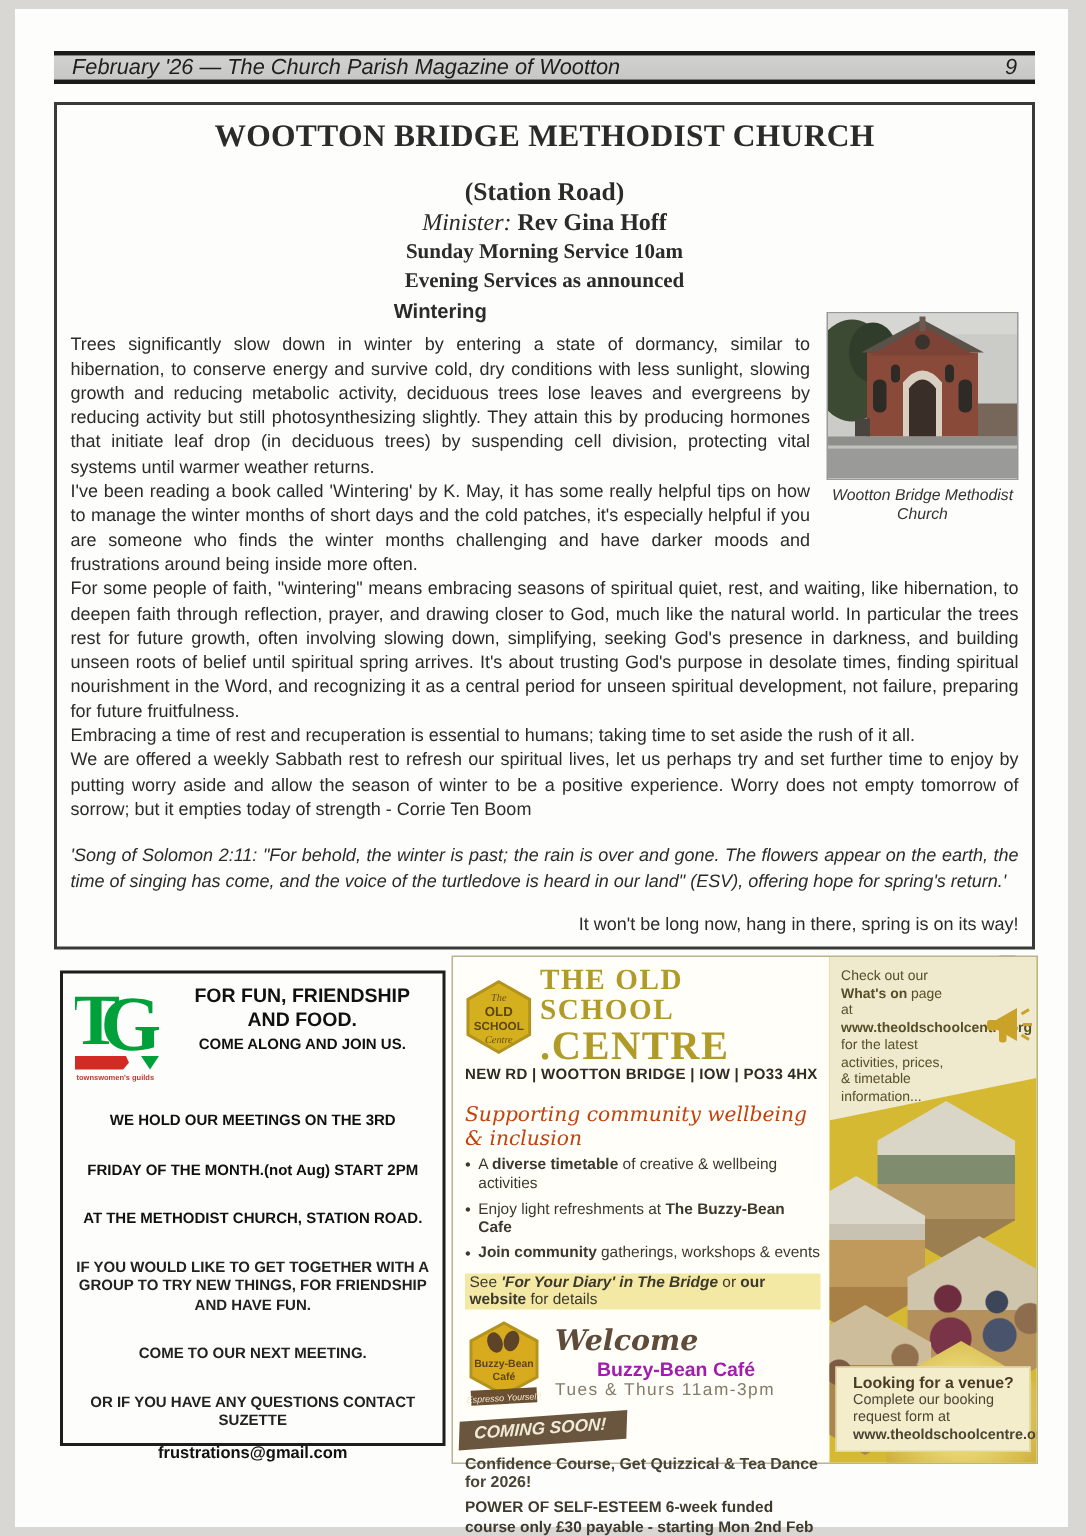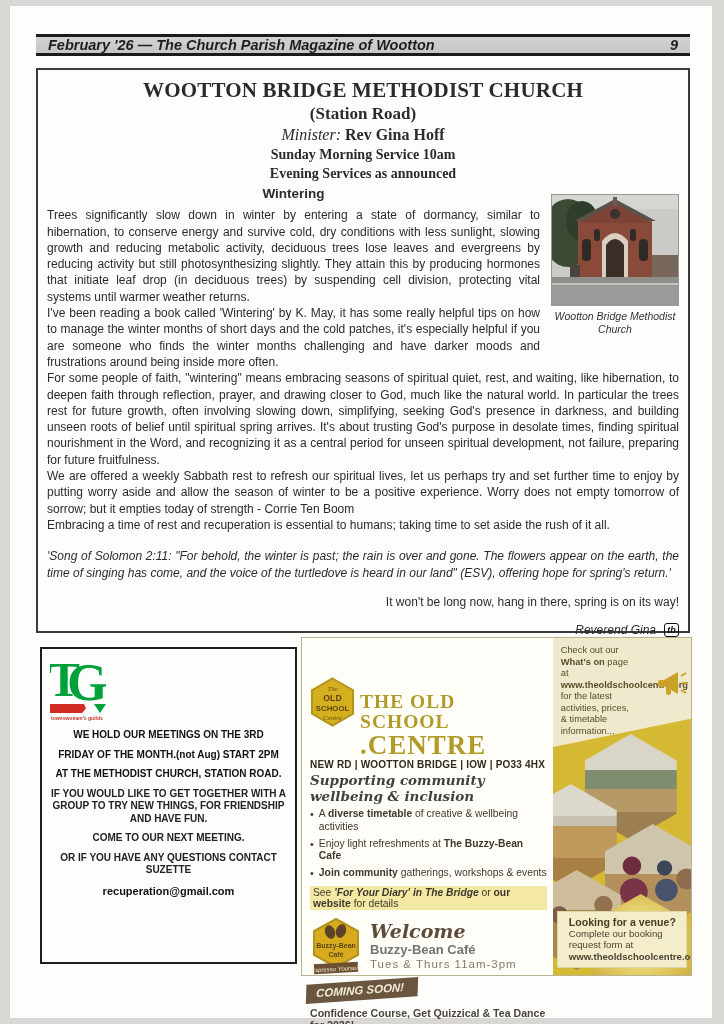--- a/index.html
+++ b/index.html
@@ -2,28 +2,28 @@
 <html><head>
 <meta charset="utf-8">
 <style>
   html,body{margin:0;padding:0;}
   body{width:724px;height:1024px;background:#d8d7d3;font-family:"Liberation Sans",sans-serif;position:relative;overflow:hidden;}
   .paper{position:absolute;left:10px;top:6px;width:702px;height:1012px;background:#fdfdfc;}
 
   
   .hdr{position:absolute;left:36px;top:34px;width:654px;height:22px;background:linear-gradient(#d2d2d0,#c6c6c4);
        border-top:3px solid #1b1b1b;border-bottom:3px solid #1b1b1b;display:flex;align-items:center;justify-content:space-between;
-       padding:0 12px;box-sizing:border-box;font-style:italic;font-weight:bold;font-size:14.5px;color:#1e1e1e;}
+       padding:0 12px;box-sizing:border-box;font-style:italic;font-weight:normal;font-size:14.5px;color:#1e1e1e;}
 
   
   .artbox{position:absolute;left:36px;top:68px;width:654px;height:565px;border:2px solid #3a3a3a;box-sizing:border-box;
           padding:8px 9px 4px 9px;color:#2b2b2b;}
   .serif{font-family:"Liberation Serif",serif;}
   .t-church{font-size:21px;font-weight:bold;text-align:center;letter-spacing:.2px;}
-  .t-road{font-size:17px;font-weight:bold;text-align:center;margin-top:1px;}
+  .t-road{font-size:17px;font-weight:bold;text-align:center;margin-top:15px;}
   .t-min{font-size:16px;text-align:center;margin-top:2px;}
   .t-min .lbl{font-style:italic;}
   .t-srv{font-size:14px;font-weight:bold;text-align:center;margin-top:3px;}
   .t-msg{font-size:15px;font-weight:bold;text-align:center;margin-top:4px;font-family:"Liberation Sans",sans-serif;}
   .abody{margin-top:2px;font-size:12px;line-height:16.3px;text-align:justify;}
   .abody h3{font-size:13.5px;text-align:center;margin:4px 0 5px 0;}
   .abody p{margin:0;}
   .fig{float:right;width:128px;margin:8px 0 8px 11px;text-align:center;}
   .fig svg{display:block;border:1px solid #999;}
   .figcap{font-style:italic;font-size:10.5px;line-height:12.5px;color:#333;margin-top:4px;}
@@ -34,40 +34,40 @@
           display:inline-flex;align-items:center;justify-content:center;color:#111;}
 
   
   .guild{position:absolute;left:40px;top:647px;width:257px;height:317px;border:2px solid #1d1d1d;box-sizing:border-box;
          padding:7px 8px;text-align:center;color:#111;}
   .g-top{display:flex;align-items:flex-start;gap:8px;text-align:left;}
   .g-fun{flex:1;text-align:center;}
   .g-fun .l1{font-size:13px;font-weight:bold;line-height:16px;}
   .g-fun .l3{font-size:10px;font-weight:bold;margin-top:3px;}
   .g-title{font-size:17.5px;font-weight:bold;letter-spacing:.4px;line-height:24px;margin-top:4px;}
-  .g-line{font-size:10px;font-weight:bold;margin-top:7px;line-height:12.5px;}
+  .g-line{font-size:10px;font-weight:bold;margin-top:20px;line-height:12.5px;}
   .g-soft{font-weight:bold;color:#222;}
   .g-email{font-size:11px;font-weight:bold;margin-top:8px;}
 
   
   .osc{position:absolute;left:301px;top:637px;width:391px;height:339px;border:1px solid #b9b390;box-sizing:border-box;
        background:#fffef8;display:flex;color:#3d382d;}
   .osc-left{width:252px;box-sizing:border-box;padding:6px 6px 4px 8px;}
   .osc-hdrrow{display:flex;align-items:center;gap:5px;}
-  .osc-word{line-height:1;margin-top:48px;}
+  .osc-word{line-height:1;}
   .osc-w1{font-family:"Liberation Serif",serif;font-weight:bold;color:#b09b28;font-size:19.5px;letter-spacing:1px;}
   .osc-w2{font-family:"Liberation Serif",serif;font-weight:bold;color:#b09b28;font-size:27px;letter-spacing:1px;margin-top:1px;}
   .osc-addr{font-size:10px;font-weight:bold;color:#2e2b20;margin-top:0;letter-spacing:.2px;}
-  .osc-tag{font-family:"DejaVu Serif",serif;font-style:italic;font-weight:bold;color:#404040;font-size:13.5px;margin-top:2px;}
+  .osc-tag{font-family:"DejaVu Serif",serif;font-style:italic;font-weight:normal;color:#c2410c;font-size:13.5px;margin-top:13px;}
   .osc-bul{font-size:10.3px;margin-top:4px;line-height:12.8px;display:flex;gap:5px;text-align:left;}
   .osc-bul .dot{font-size:11px;line-height:12px;}
   .osc-diary{font-size:10.3px;margin-top:6px;background:#f3e9a4;display:inline-block;padding:1px 3px;}
   .osc-caferow{display:flex;align-items:center;gap:8px;margin-top:6px;}
   .osc-welc{font-family:"DejaVu Serif",serif;font-style:italic;font-weight:bold;color:#5f4b3a;font-size:19px;line-height:20px;}
-  .osc-cafename{font-size:13px;font-weight:bold;color:#737373;margin-top:1px;}
+  .osc-cafename{font-size:13px;font-weight:bold;color:#a21caf;margin-top:1px;margin-left:28px;}
   .osc-hours{font-size:11.5px;color:#857a6a;letter-spacing:1px;margin-top:1px;}
   .soonbanner{display:inline-block;background:#6a563f;color:#f2ead8;font-weight:bold;font-style:italic;font-size:11.5px;
               padding:3px 14px 4px 10px;transform:rotate(-4deg) skewX(-6deg);margin:6px 0 2px -4px;}
   .soonline{font-size:10.6px;font-weight:bold;color:#4a4436;margin-top:5px;text-align:left;}
   .course{font-size:10.3px;line-height:12.6px;margin-top:6px;text-align:left;color:#6d675a;}
   .course b{color:#3f3a2e;}
 
   .osc-right{width:139px;position:relative;background:#d5b933;overflow:hidden;}
   .whatson{position:relative;background:#efe9cd;padding:7px 54px 10px 8px;font-size:9.3px;line-height:11.5px;color:#564e26;
            clip-path:polygon(0 0,100% 0,100% 74%,0 100%);min-height:96px;box-sizing:border-box;z-index:1;}
@@ -140,49 +140,54 @@
         <rect x="0" y="90" width="126" height="20" fill="#9a9a98"></rect>
         <rect x="0" y="88" width="126" height="2" fill="#c2c2bf"></rect>
         <rect x="100" y="60" width="26" height="22" fill="#77665a"></rect>
       </svg>
       <div class="figcap">Wootton Bridge Methodist Church</div>
     </div>
     <h3>Wintering</h3>
     <p>Trees significantly slow down in winter by entering a state of dormancy, similar to hibernation, to conserve energy and survive cold, dry conditions with less sunlight, slowing growth and reducing metabolic activity, deciduous trees lose leaves and evergreens by reducing activity but still photosynthesizing slightly. They attain this by producing hormones that initiate leaf drop (in deciduous trees) by suspending cell division, protecting vital systems until warmer weather returns.</p>
     <p>I've been reading a book called 'Wintering' by K. May, it has some really helpful tips on how to manage the winter months of short days and the cold patches, it's especially helpful if you are someone who finds the winter months challenging and have darker moods and frustrations around being inside more often.</p>
     <p>For some people of faith, "wintering" means embracing seasons of spiritual quiet, rest, and waiting, like hibernation, to deepen faith through reflection, prayer, and drawing closer to God, much like the natural world. In particular the trees rest for future growth, often involving slowing down, simplifying, seeking God's presence in darkness, and building unseen roots of belief until spiritual spring arrives. It's about trusting God's purpose in desolate times, finding spiritual nourishment in the Word, and recognizing it as a central period for unseen spiritual development, not failure, preparing for future fruitfulness.</p>
+    <p>Embracing a time of rest and recuperation is essential to humans; taking time to set aside the rush of it all.</p>
     <p>We are offered a weekly Sabbath rest to refresh our spiritual lives, let us perhaps try and set further time to enjoy by putting worry aside and allow the season of winter to be a positive experience. Worry does not empty tomorrow of sorrow; but it empties today of strength - Corrie Ten Boom</p>
-    <p>Embracing a time of rest and recuperation is essential to humans; taking time to set aside the rush of it all.</p>
     <p class="quote">'Song of Solomon 2:11: "For behold, the winter is past; the rain is over and gone. The flowers appear on the earth, the time of singing has come, and the voice of the turtledove is heard in our land" (ESV), offering hope for spring's return.'</p>
     <p class="closing">It won't be long now, hang in there, spring is on its way!</p>
     <div class="sig">
       <span>Reverend Gina</span>
       <span class="tbmark">tb</span>
     </div>
   </div>
 </div>
 
 <div class="guild">
   <div class="g-top">
     <svg class="tglogo" width="58" height="66" viewBox="0 0 58 66">
       <text x="-2" y="40" font-family="Liberation Serif, serif" font-weight="bold" font-size="48" fill="#00a13a">T</text>
       <text x="17" y="44" font-family="Liberation Serif, serif" font-weight="bold" font-size="52" fill="#00a13a">G</text>
       <polygon points="0,48 40,48 32,57 0,57" fill="#d22b23"></polygon>
       <polygon points="34,48 44,48 38,57" fill="#ffffff"></polygon>
       <polygon points="44,48 56,48 50,57" fill="#00a13a"></polygon>
       <text x="1" y="64" font-size="5" font-weight="bold" fill="#c0392b">townswomen's guilds</text>
     </svg>
+    <div class="g-fun">
+      <div class="l1">FOR FUN, FRIENDSHIP</div>
+      <div class="l1">AND FOOD.</div>
+      <div class="l3">COME ALONG AND JOIN US.</div>
+    </div>
   </div>
   <div class="g-line">WE HOLD OUR MEETINGS ON THE 3RD</div>
   <div class="g-line">FRIDAY OF THE MONTH.(not Aug)  START 2PM</div>
   <div class="g-line">AT THE METHODIST CHURCH, STATION ROAD.</div>
   <div class="g-line g-soft">IF YOU WOULD LIKE TO GET TOGETHER WITH A GROUP TO TRY NEW THINGS, FOR FRIENDSHIP AND HAVE FUN.</div>
   <div class="g-line g-soft">COME TO OUR NEXT MEETING.</div>
   <div class="g-line g-soft">OR IF YOU HAVE ANY QUESTIONS CONTACT SUZETTE</div>
-  <div class="g-email">recuperation@gmail.com</div>
+  <div class="g-email">frustrations@gmail.com</div>
 </div>
 
 <div class="osc">
   <div class="osc-left">
     <div class="osc-hdrrow">
       <svg width="46" height="50" viewBox="0 0 46 50">
         <polygon points="23,1 44,13 44,37 23,49 2,37 2,13" fill="#d4af1e" stroke="#b2931d" stroke-width="2"></polygon>
         <text x="23" y="14" text-anchor="middle" font-size="7" font-style="italic" fill="#6a4f16" font-family="Liberation Serif, serif">The</text>
         <text x="23" y="24" text-anchor="middle" font-size="9" font-weight="bold" fill="#5d4614">OLD</text>
         <text x="23" y="34" text-anchor="middle" font-size="8" font-weight="bold" fill="#5d4614">SCHOOL</text>

